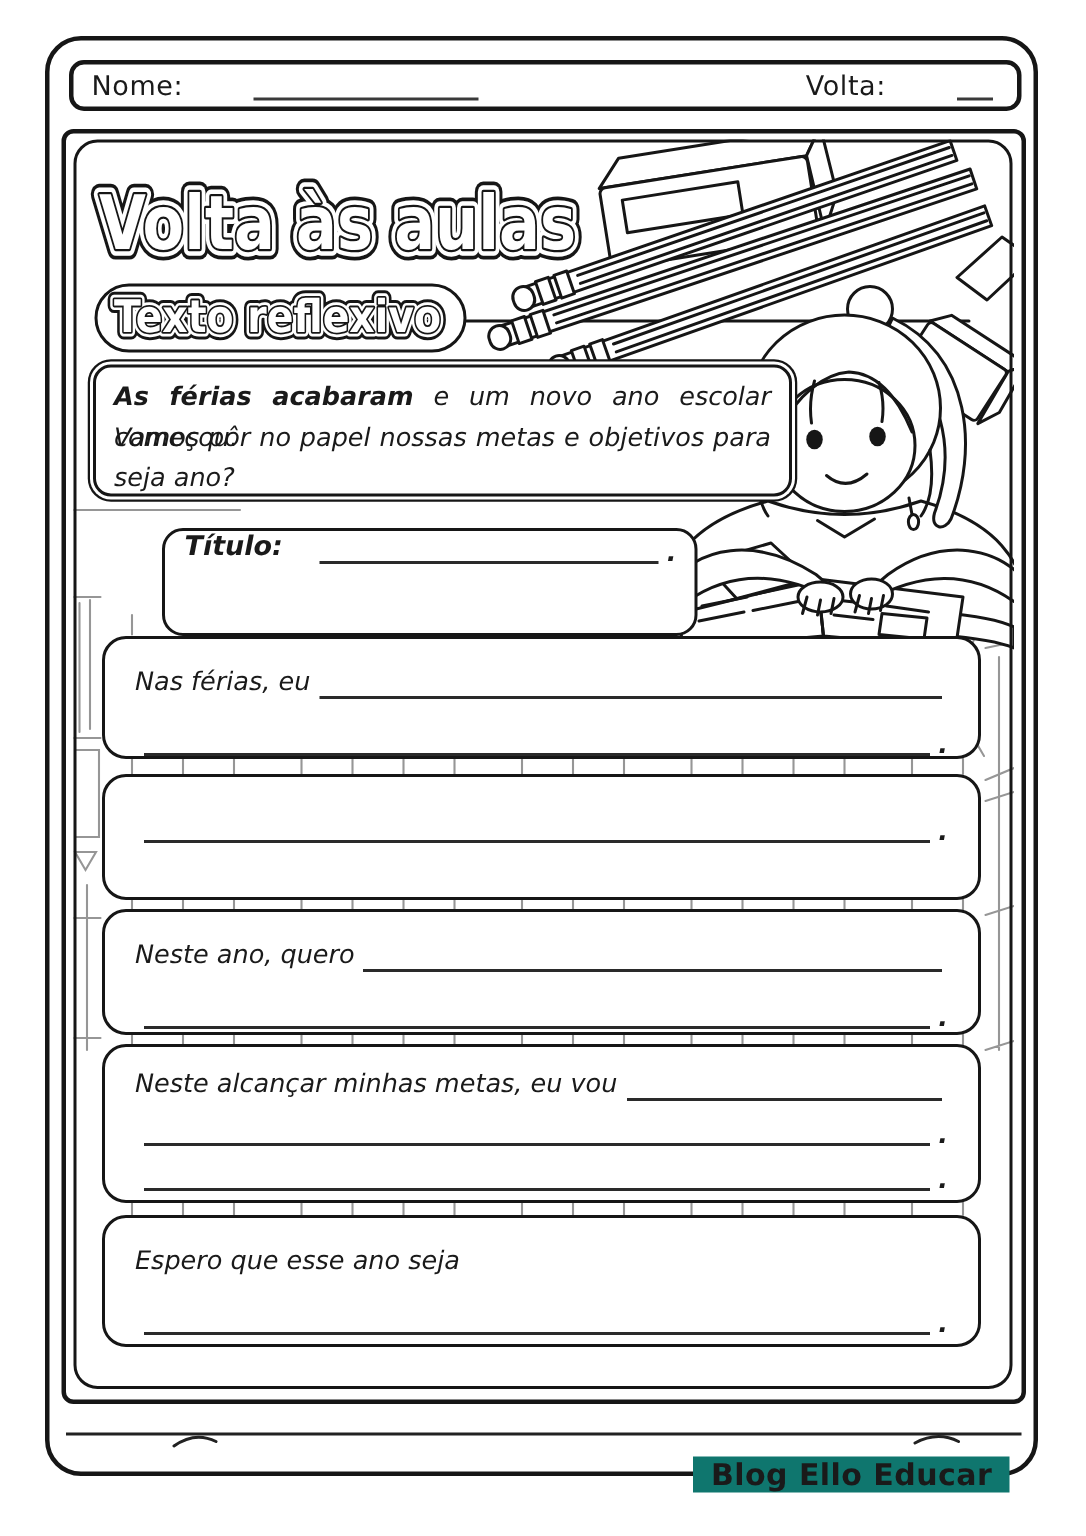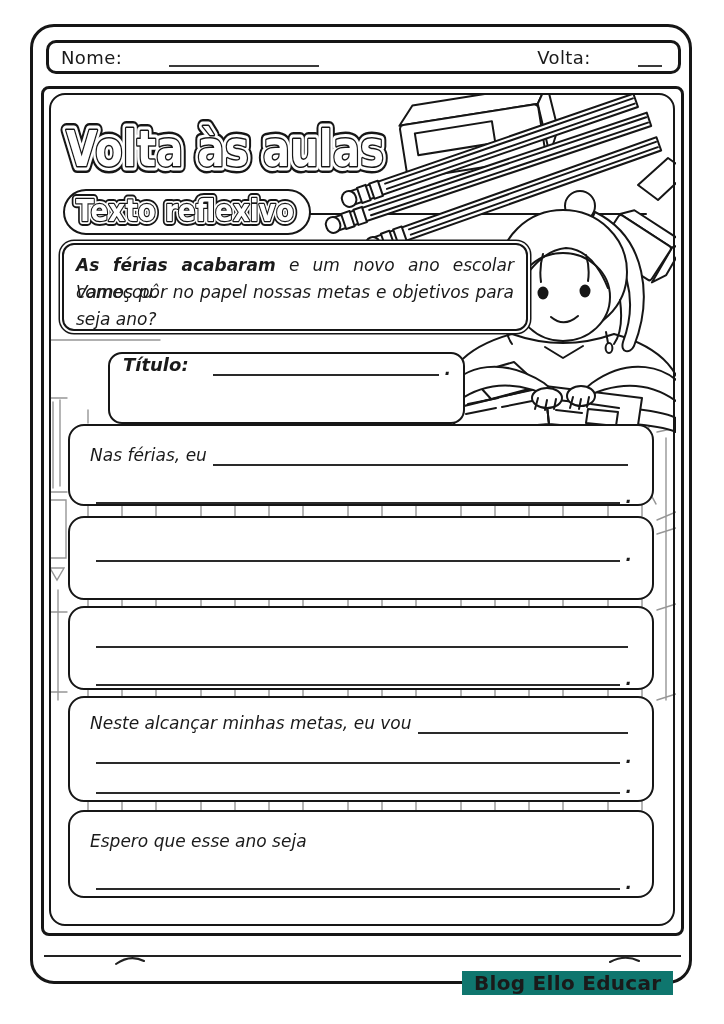--- a/index.html
+++ b/index.html
@@ -235,20 +235,21 @@
 
 <div class="wsbox prompt-box pb2">
   <div class="row row2">
     <span class="blank"></span>
     <span class="dot">.</span>
   </div>
 </div>
 
 <div class="wsbox prompt-box pb3">
   <div class="row row1">
+    <span class="p-label">Neste ano, quero</span>
     <span class="blank"></span>
   </div>
   <div class="row row2">
     <span class="blank"></span>
     <span class="dot">.</span>
   </div>
 </div>
 
 <div class="wsbox prompt-box pb4">
   <div class="row row1">

